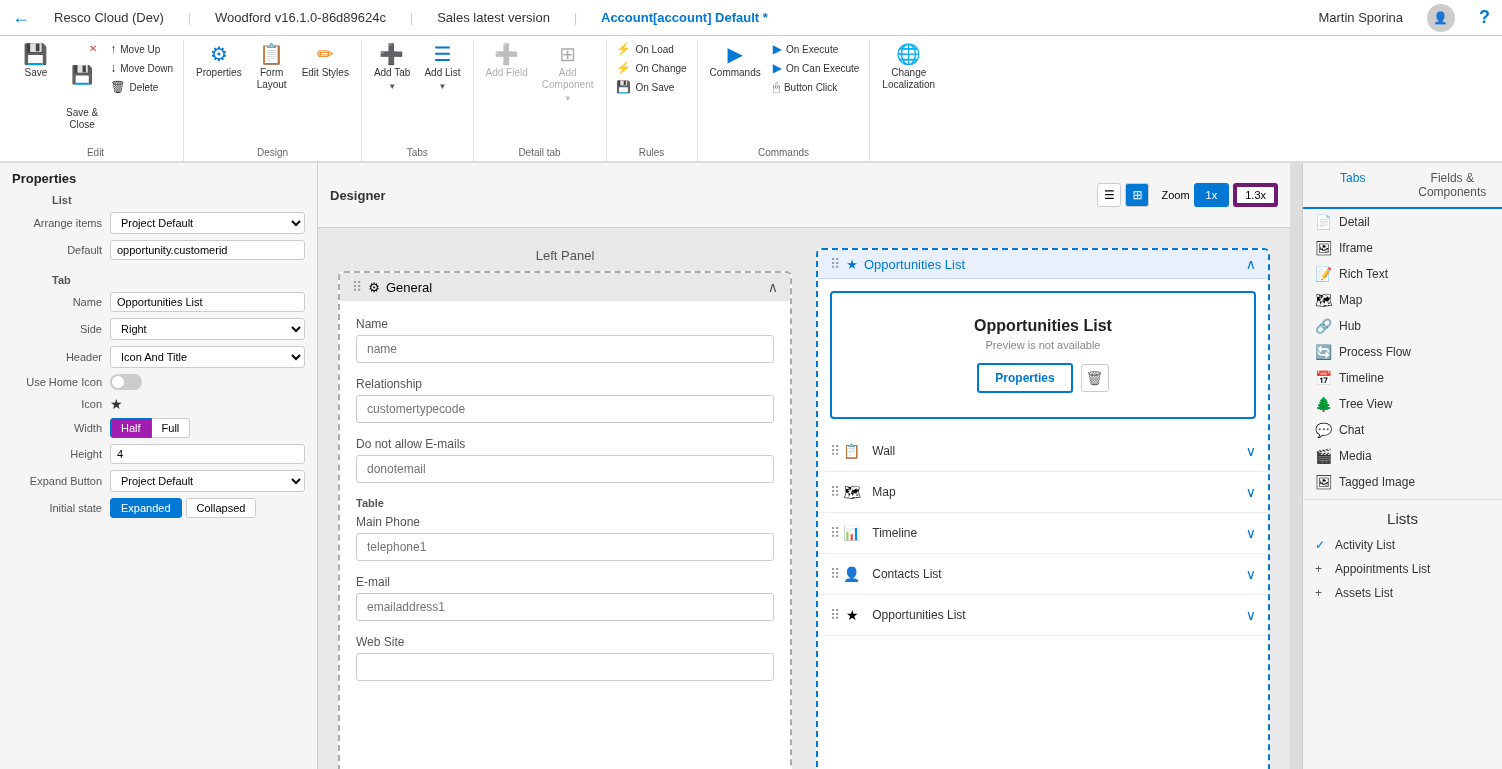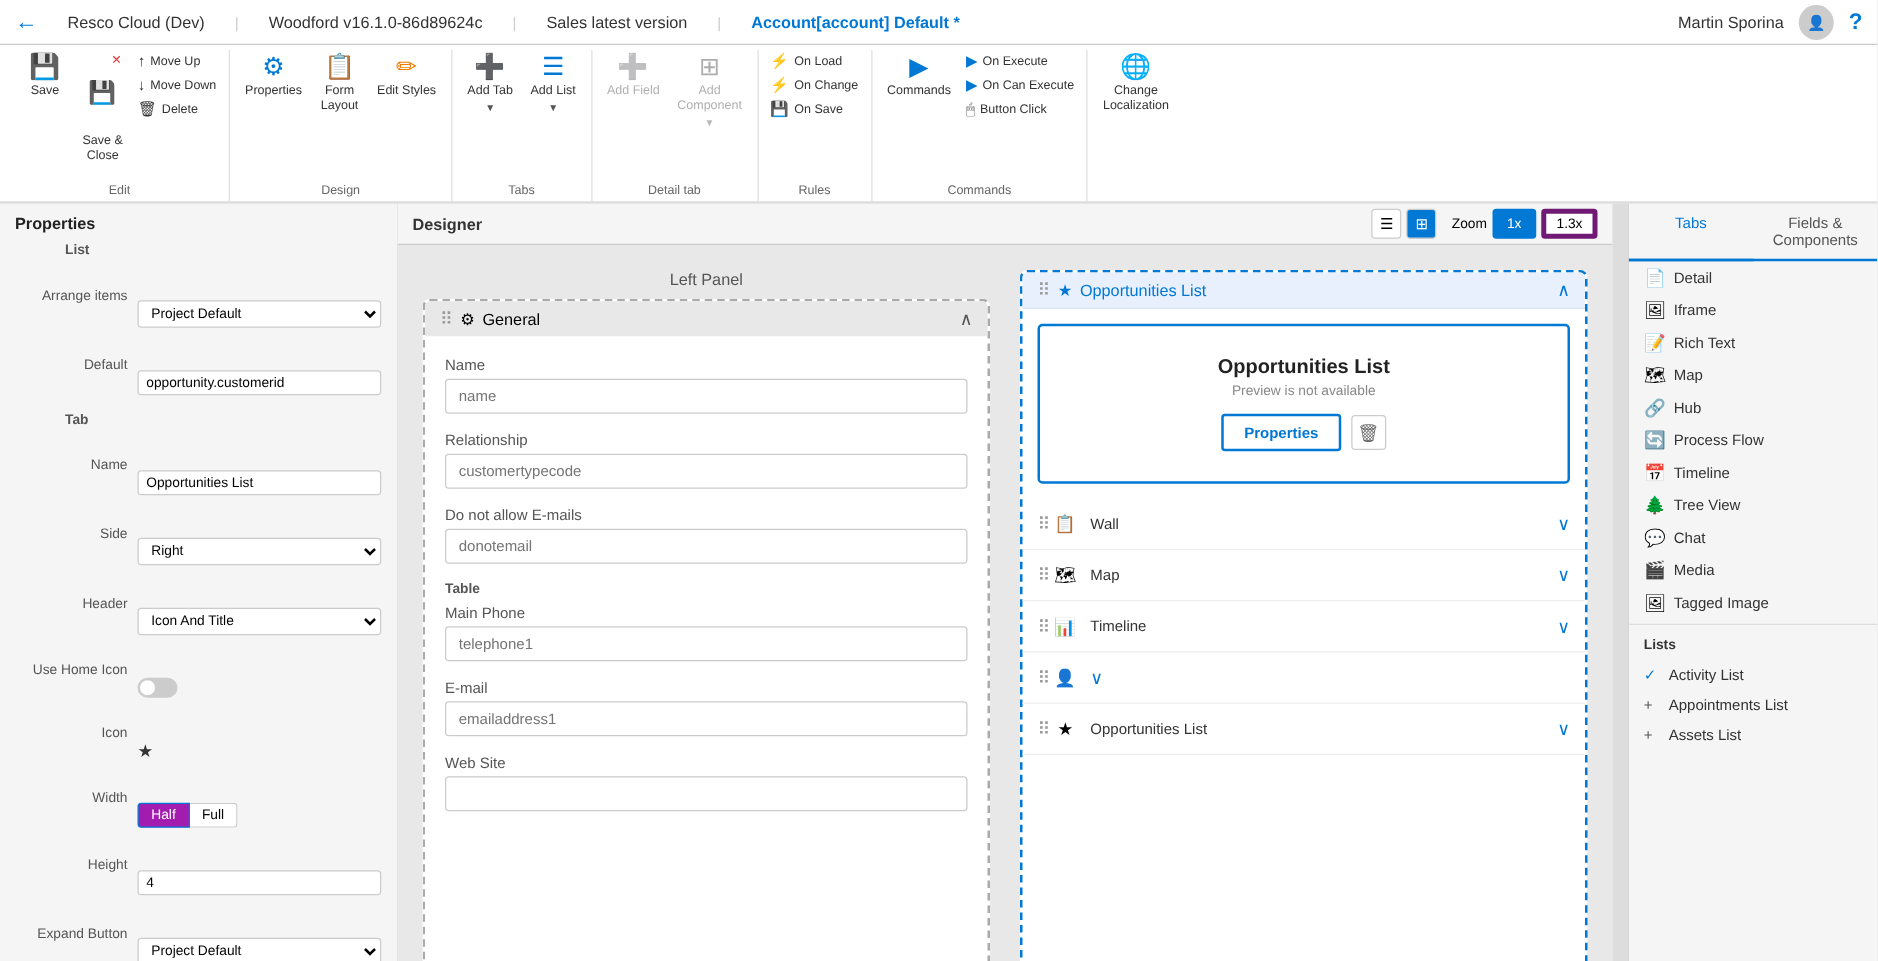--- a/index.html
+++ b/index.html
@@ -7,21 +7,21 @@
 
     
     .top-bar {
       display: flex; align-items: center; background: #fff; border-bottom: 1px solid #ccc;
       padding: 0 12px; height: 36px; gap: 16px;
     }
     .top-bar-back { color: #0078d4; font-size: 18px; cursor: pointer; }
     .top-bar-crumb { color: #333; font-size: 13px; padding: 0 8px; }
     .top-bar-crumb.active { color: #0078d4; font-weight: 600; }
     .top-bar-sep { color: #ccc; }
-    .top-bar-right { margin-left: auto; display: flex; align-items: center; gap: 12px; text-align: center; }
+    .top-bar-right { margin-left: auto; display: flex; align-items: center; gap: 24px; text-align: center; }
     .top-bar-user { font-size: 13px; color: #333; }
     .top-bar-avatar { width: 28px; height: 28px; border-radius: 50%; background: #ccc; display: flex; align-items: center; justify-content: center; }
     .top-bar-help { color: #0078d4; font-size: 18px; font-weight: bold; cursor: pointer; }
 
     
     .ribbon {
       background: #fff; border-bottom: 2px solid #ddd;
       display: flex; align-items: stretch; padding: 4px 8px 0 8px; min-height: 80px;
     }
     .ribbon-group { display: flex; flex-direction: column; align-items: center; border-right: 1px solid #e0e0e0; padding: 0 6px; }
@@ -51,21 +51,21 @@
     
     .properties-panel {
       width: 318px; background: #f5f5f5; border-right: 1px solid #ccc;
       overflow-y: auto; flex-shrink: 0;
     }
     .panel-header { padding: 8px 12px; font-weight: 600; font-size: 13px; color: #222; }
     .prop-section { padding: 0 12px 8px 12px; }
     .prop-section-title { font-size: 11px; font-weight: 700; color: #555; margin-bottom: 6px; margin-left: 40px; }
     .prop-row { display: flex; align-items: center; margin-bottom: 6px; gap: 8px; }
     .prop-label { font-size: 11px; color: #555; width: 90px; text-align: right; flex-shrink: 0; }
-    .prop-control { flex: 1; margin-top: 28px; }
+    .prop-control { flex: 1; }
     .prop-select {
       width: 100%; padding: 3px 6px; border: 1px solid #ccc; border-radius: 3px;
       font-size: 11px; background: #fff; appearance: auto;
     }
     .prop-input {
       width: 100%; padding: 3px 6px; border: 1px solid #ccc; border-radius: 3px;
       font-size: 11px; background: #fff;
     }
     .prop-toggle { position: relative; display: inline-block; width: 32px; height: 16px; }
     .prop-toggle input { opacity: 0; width: 0; height: 0; }
@@ -89,21 +89,21 @@
     .state-btns { display: flex; gap: 4px; }
     .state-btn {
       padding: 3px 10px; border: 1px solid #ccc; font-size: 11px; cursor: pointer;
       background: #fff; border-radius: 3px;
     }
     .state-btn.active { background: #0078d4; color: #fff; border-color: #0078d4; }
 
     
     .designer-panel { flex: 1; background: #e8e8e8; overflow: hidden; display: flex; flex-direction: column; }
     .designer-header {
-      background: #f5f5f5; border-bottom: 1px solid #ccc; padding: 4px 12px;
+      background: #f5f5f5; border-bottom: 1px solid #ccc; padding: 20px 12px;
       display: flex; align-items: center; justify-content: space-between;
     }
     .designer-title { font-size: 13px; font-weight: 600; color: #333; }
     .designer-view-icons { display: flex; gap: 4px; }
     .view-icon-btn {
       width: 24px; height: 24px; border: 1px solid #ccc; border-radius: 3px;
       background: #fff; cursor: pointer; display: flex; align-items: center; justify-content: center;
       font-size: 12px;
     }
     .view-icon-btn.active { background: #0078d4; color: #fff; }
@@ -177,21 +177,21 @@
     
     .right-sidebar {
       width: 200px; background: #f5f5f5; border-left: 1px solid #ccc; overflow-y: auto; flex-shrink: 0;
     }
     .right-sidebar-tabs { display: flex; border-bottom: 2px solid #0078d4; }
     .right-sidebar-tab {
       flex: 1; padding: 8px 4px; text-align: center; font-size: 12px; cursor: pointer;
       font-weight: 500; color: #555;
     }
     .right-sidebar-tab.active { color: #0078d4; border-bottom: 2px solid #0078d4; margin-bottom: -2px; }
-    .sidebar-section-title { padding: 6px 12px; font-size: 11px; font-weight: 700; color: #333; }
+    .sidebar-section-title { padding: 6px 12px; font-size: 15px; font-weight: 400; color: #333; text-align: center; }
     .sidebar-item {
       display: flex; align-items: center; padding: 5px 12px; cursor: pointer; gap: 6px;
     }
     .sidebar-item-icon { font-size: 14px; width: 18px; text-align: center; }
     .sidebar-item-label { font-size: 12px; color: #333; }
     .sidebar-item-prefix { font-size: 12px; color: #555; width: 14px; }
     .divider { height: 1px; background: #ddd; margin: 4px 0; }
 
     
     .scroll-divider { width: 12px; background: #ddd; flex-shrink: 0; }
@@ -547,20 +547,21 @@
           </div>
           <div class="right-panel-item">
             <span class="drag-handle">⠿</span>
             <div class="right-panel-item-icon">📊</div>
             <span class="right-panel-item-name">Timeline</span>
             <span class="right-panel-item-chevron">∨</span>
           </div>
           <div class="right-panel-item">
             <span class="drag-handle">⠿</span>
             <div class="right-panel-item-icon">👤</div>
+            <span class="right-panel-item-name">Contacts List</span>
             <span class="right-panel-item-chevron">∨</span>
           </div>
           <div class="right-panel-item">
             <span class="drag-handle">⠿</span>
             <div class="right-panel-item-icon">★</div>
             <span class="right-panel-item-name">Opportunities List</span>
             <span class="right-panel-item-chevron">∨</span>
           </div>
         </div>
       </div>

